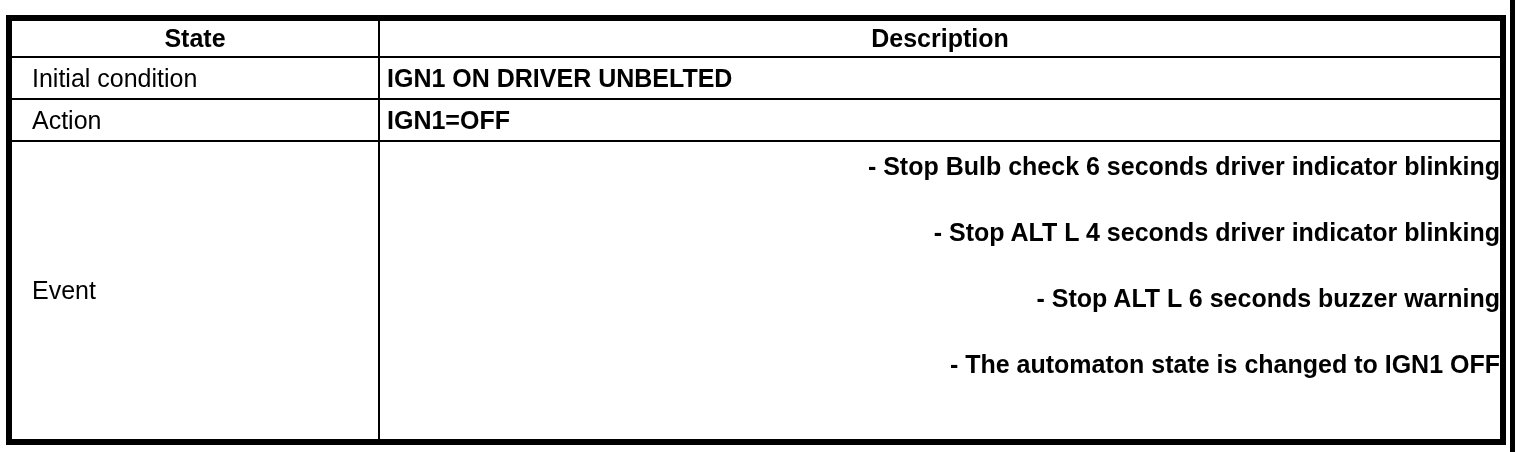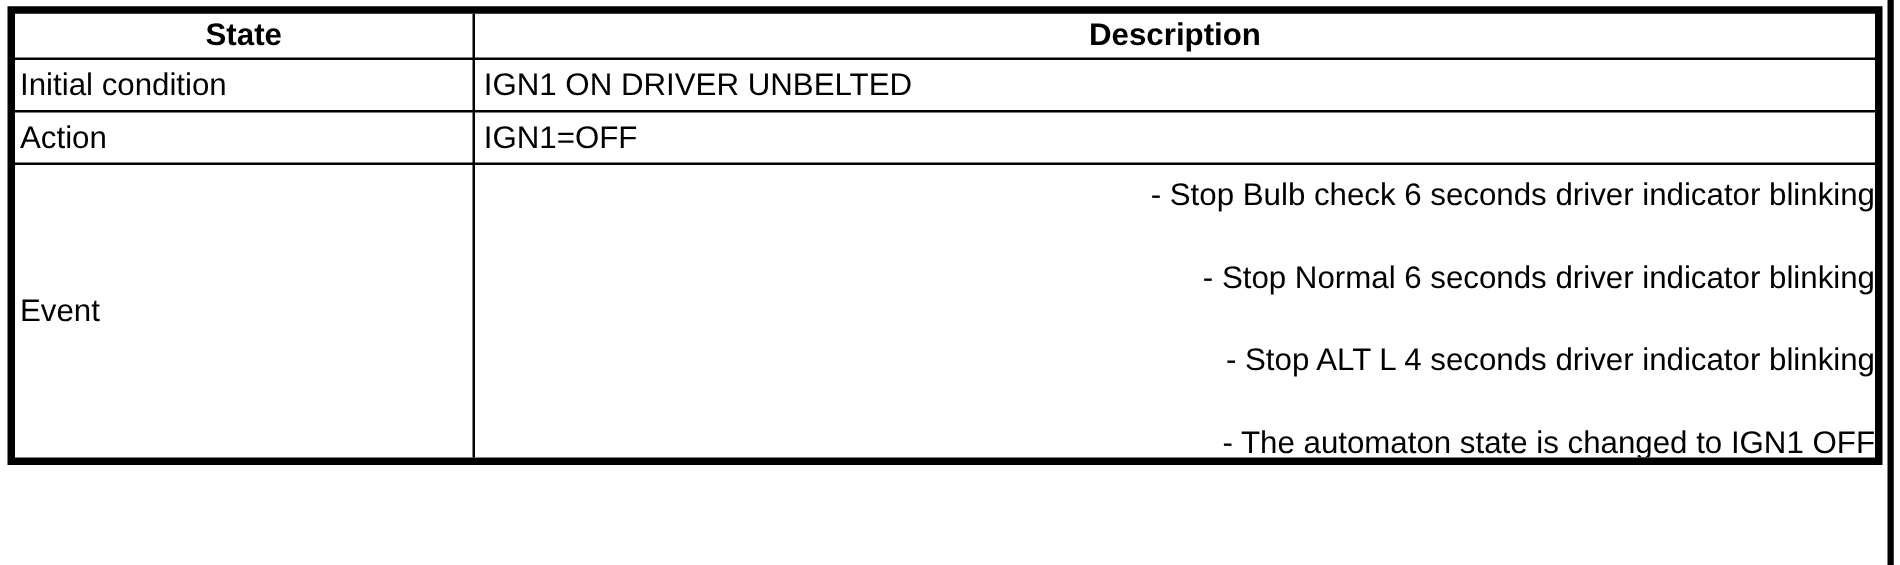--- a/index.html
+++ b/index.html
@@ -12,23 +12,23 @@
     height: 452px;
     position: relative;
     font-family: "Liberation Sans", sans-serif;
     color: #000000;
     overflow: hidden;
   }
 
   .table-frame {
     position: absolute;
     left: 6px;
-    top: 5px;
+    top: 15px;
     width: 1500px;
-    height: 367px;
+    height: 430px;
     box-sizing: border-box;
     border: 6px solid #000000;
     background: #ffffff;
     display: grid;
     grid-template-columns: 368px 1fr;
     grid-template-rows: 37px 42px 42px auto;
   }
 
   .cell {
     box-sizing: border-box;
@@ -40,24 +40,25 @@
     white-space: nowrap;
   }
   .col-state  { border-right: 2px solid #000000; }
   .row-divide { border-bottom: 2px solid #000000; }
 
   .header-cell {
     font-weight: bold;
     justify-content: center;
   }
   .state-cell {
-    padding-left: 4px;
+    padding-left: 20px;
   }
   .desc-cell {
     padding-left: 7px;
+    font-weight: bold;
   }
   .desc-multiline {
     display: block;
     padding-top: 10px;
     text-align: right;
   }
   .desc-line {
     line-height: 29px;
     margin-bottom: 37px;
     white-space: nowrap;
@@ -83,20 +84,20 @@
 
   <div class="cell state-cell col-state row-divide">Initial condition</div>
   <div class="cell desc-cell row-divide">IGN1 ON DRIVER UNBELTED</div>
 
   <div class="cell state-cell col-state row-divide">Action</div>
   <div class="cell desc-cell row-divide">IGN1=OFF</div>
 
   <div class="cell state-cell col-state">Event</div>
   <div class="cell desc-cell desc-multiline">
     <div class="desc-line">- Stop Bulb check 6 seconds driver indicator blinking</div>
-    <div class="desc-line">- Stop Normal 6 seconds driver indicator blinking</div>
     <div class="desc-line">- Stop ALT L 4 seconds driver indicator blinking</div>
+    <div class="desc-line">- Stop ALT L 6 seconds buzzer warning</div>
     <div class="desc-line">- The automaton state is changed to IGN1 OFF</div>
   </div>
 
 </div>
 
 <div class="page-edge-line"></div>
 
 </body></html>

